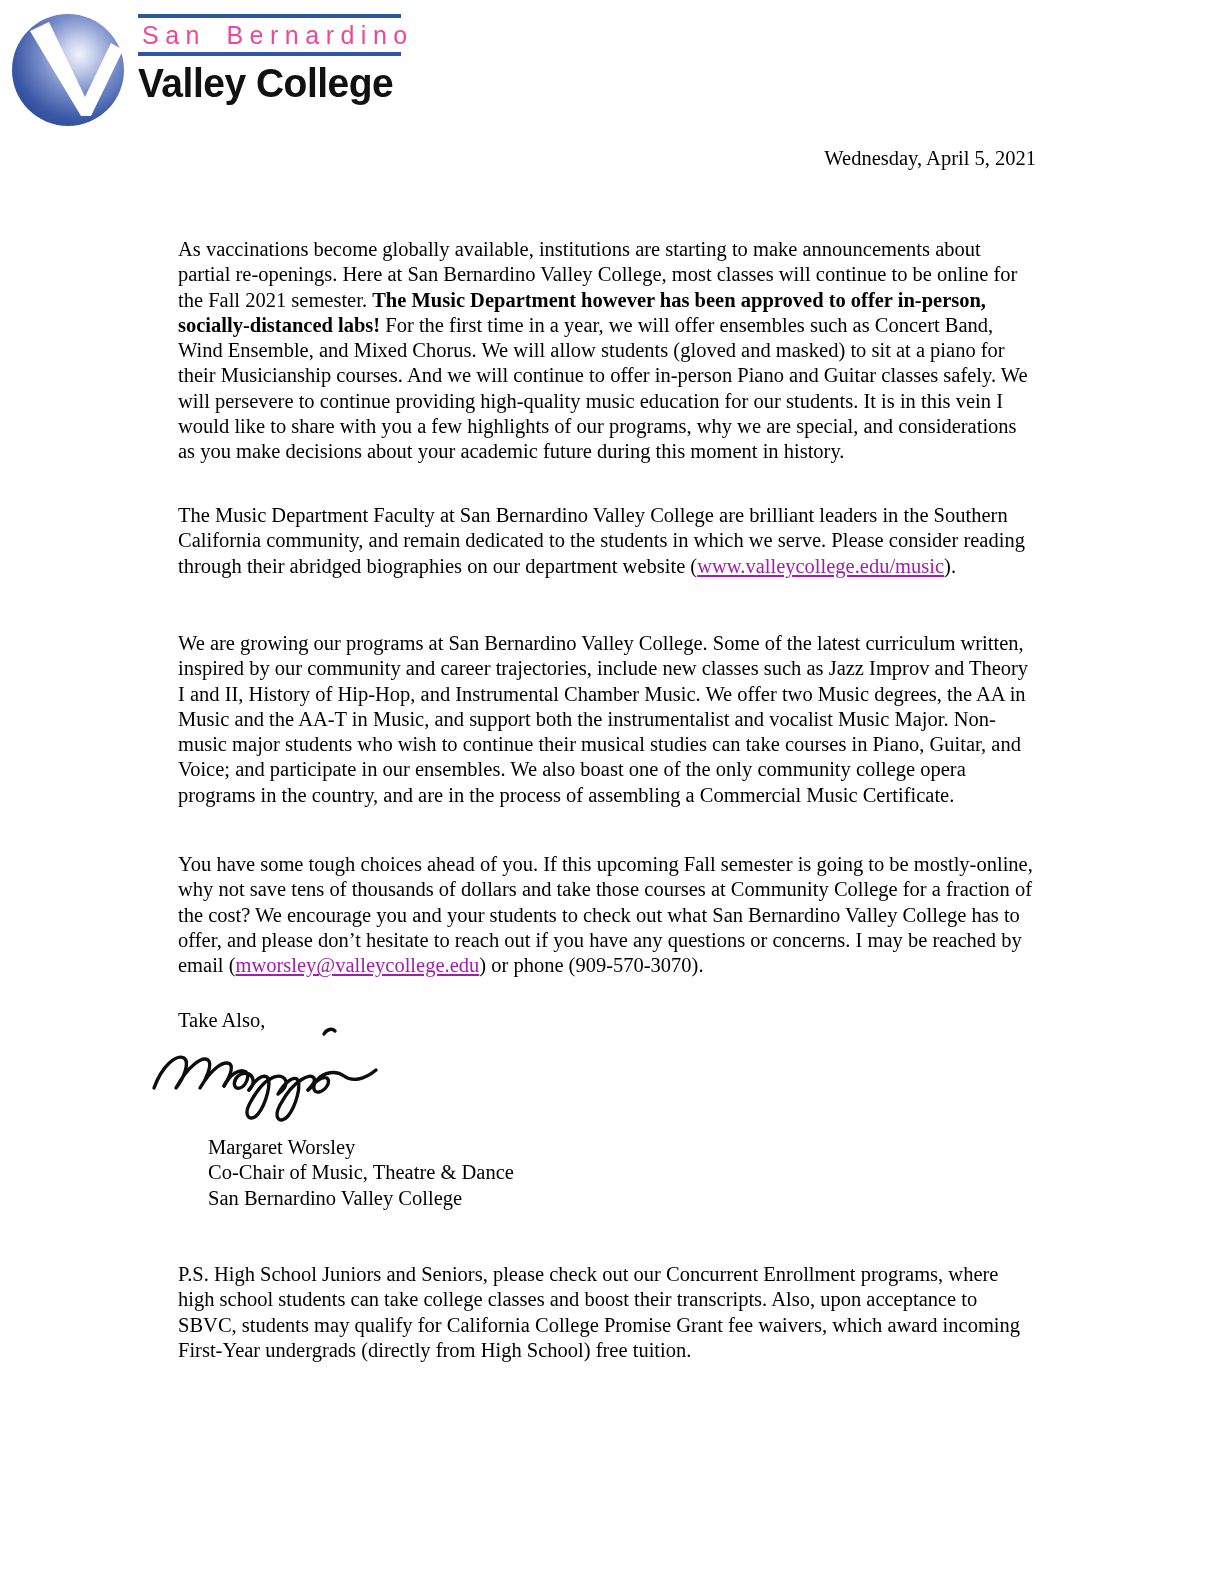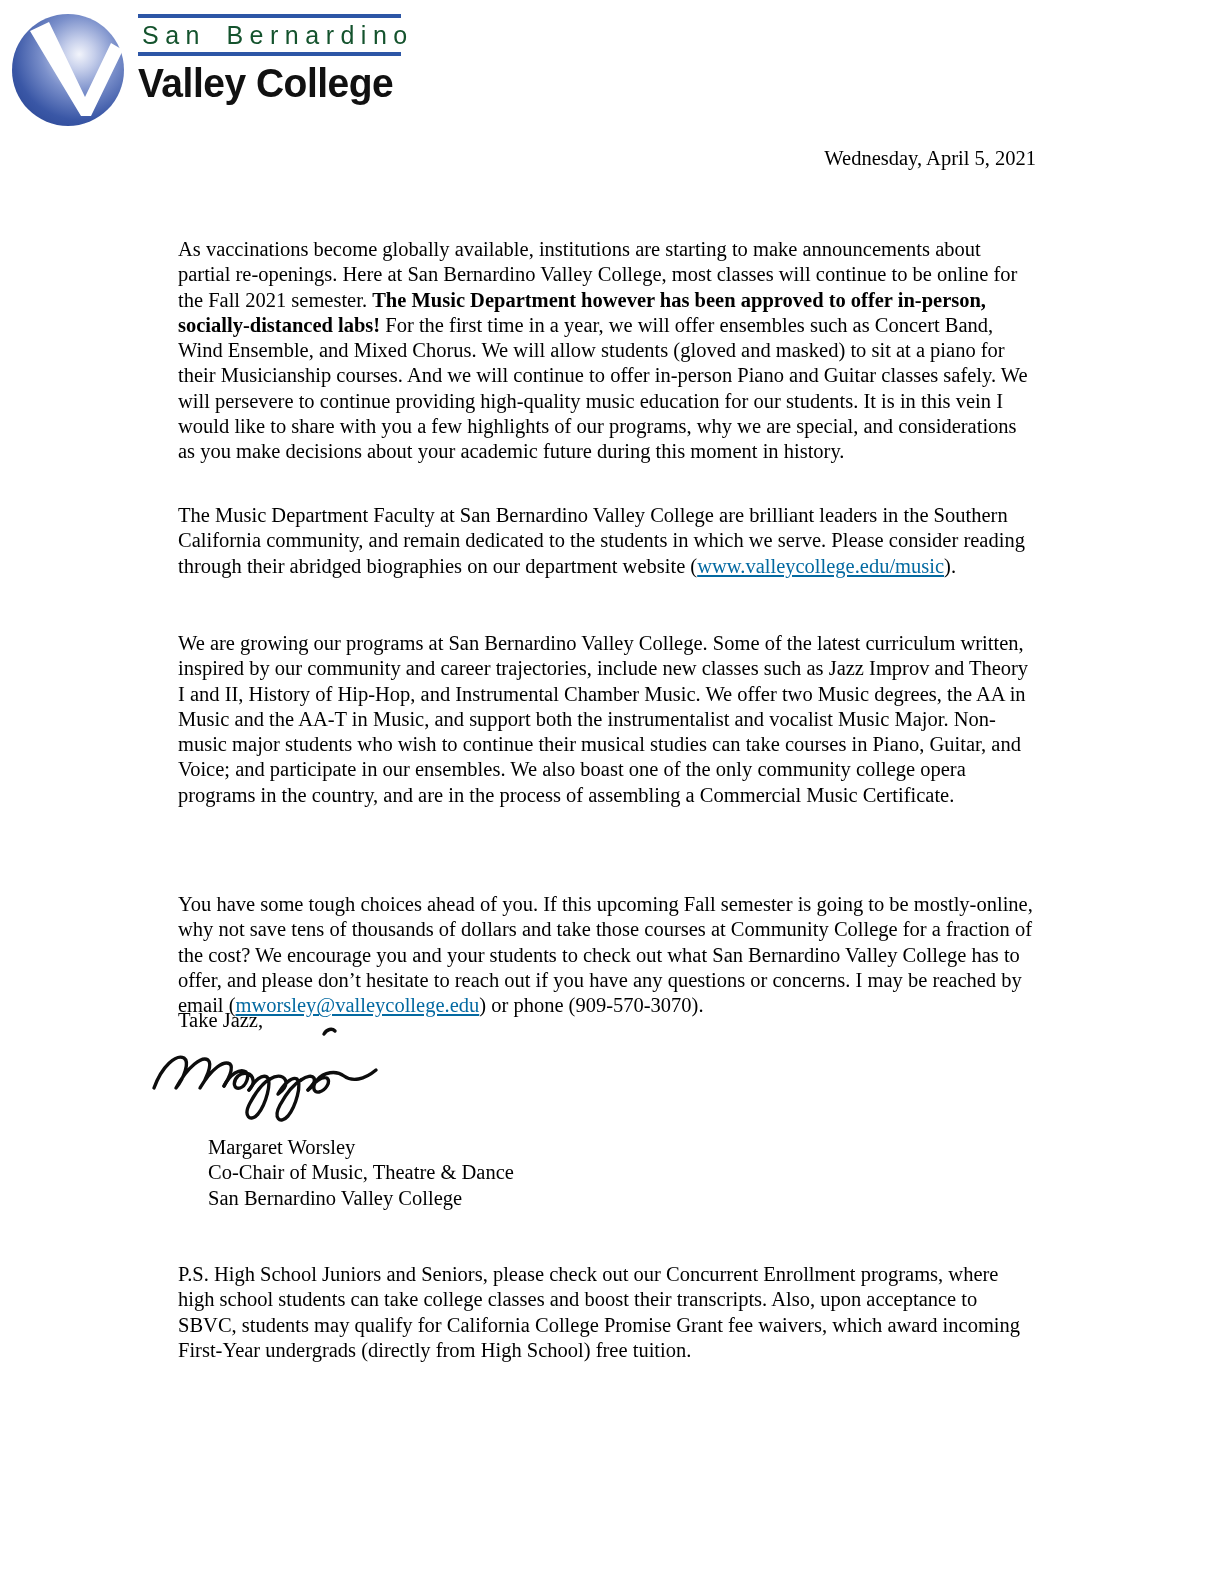--- a/index.html
+++ b/index.html
@@ -11,36 +11,36 @@
     color:#000;
     overflow:hidden;
   }
   
   .logo{position:absolute;top:8px;left:6px;display:flex;align-items:flex-start;}
   .logo-mark{width:124px;height:124px;flex:0 0 auto;}
   .logo-text{margin-left:8px;padding-top:6px;font-family:"Liberation Sans", sans-serif;}
   .logo-rule{width:263px;height:4px;background:#2d56a6;}
   .logo-top-name{
     margin:3px 0 2px 4px;
-    font-size:25px;color:#14532d;
+    font-size:25px;color:#ec4899;
     letter-spacing:6.5px;word-spacing:7px;
     white-space:nowrap;
   }
   .logo-bottom-name{
     margin:4px 0 0 0;
     font-size:39px;font-weight:bold;color:#111;
     letter-spacing:-0.5px;white-space:nowrap;
     transform:scaleY(1.06);transform-origin:left top;
   }
   
   .col{position:absolute;left:178px;width:858px;font-size:20.5px;line-height:25.3px;}
   .date{text-align:right;padding-right:10px;}
   .para{text-align:left;}
   .bold{font-weight:bold;}
-  a.doclink{color:#0369a1;text-decoration:underline;cursor:pointer;}
+  a.doclink{color:#a21caf;text-decoration:underline;cursor:pointer;}
   
   .signature{position:absolute;left:148px;top:1022px;width:235px;height:105px;}
   
   .footer{
     position:absolute;left:0;top:1538px;width:1224px;
     text-align:center;
     font-family:"Liberation Sans", sans-serif;
     font-size:16.5px;line-height:23px;color:#9a9a9a;
     white-space:pre-wrap;
   }
@@ -78,25 +78,25 @@
   <div class="col para" style="top:237px;">
     <span>As vaccinations become globally available, institutions are starting to make announcements about partial re-openings. Here at San Bernardino Valley College, most classes will continue to be online for the Fall 2021 semester. </span><span class="bold">The Music Department however has been approved to offer in-person, socially-distanced labs!</span><span> For the first time in a year, we will offer ensembles such as Concert Band, Wind Ensemble, and Mixed Chorus. We will allow students (gloved and masked) to sit at a piano for their Musicianship courses. And we will continue to offer in-person Piano and Guitar classes safely. We will persevere to continue providing high-quality music education for our students. It is in this vein I would like to share with you a few highlights of our programs, why we are special, and considerations as you make decisions about your academic future during this moment in history.</span>
   </div>
 
   <div class="col para" style="top:503px;">
     <span>The Music Department Faculty at San Bernardino Valley College are brilliant leaders in the Southern California community, and remain dedicated to the students in which we serve. Please consider reading through their abridged biographies on our department website (</span><a class="doclink">www.valleycollege.edu/music</a><span>).</span>
   </div>
 
   <div class="col para" style="top:631px;">We are growing our programs at San Bernardino Valley College. Some of the latest curriculum written, inspired by our community and career trajectories, include new classes such as Jazz Improv and Theory I and II, History of Hip-Hop, and Instrumental Chamber Music. We offer two Music degrees, the AA in Music and the AA-T in Music, and support both the instrumentalist and vocalist Music Major. Non-music major students who wish to continue their musical studies can take courses in Piano, Guitar, and Voice; and participate in our ensembles. We also boast one of the only community college opera programs in the country, and are in the process of assembling a Commercial Music Certificate.</div>
 
-  <div class="col para" style="top:892px;">
+  <div class="col para" style="top:852px;">
     <span>You have some tough choices ahead of you. If this upcoming Fall semester is going to be mostly-online, why not save tens of thousands of dollars and take those courses at Community College for a fraction of the cost? We encourage you and your students to check out what San Bernardino Valley College has to offer, and please don’t hesitate to reach out if you have any questions or concerns. I may be reached by email (</span><a class="doclink">mworsley@valleycollege.edu</a><span>) or phone (909-570-3070).</span>
   </div>
 
-  <div class="col" style="top:1008px;">Take Jazz,</div>
+  <div class="col" style="top:1008px;">Take Also,</div>
 
   <svg class="signature" viewBox="0 0 235 105" xmlns="http://www.w3.org/2000/svg" aria-label="Maggie">
     <g fill="none" stroke="#0d0d0d" stroke-width="3.4" stroke-linecap="round" stroke-linejoin="round">
 
       <path d="M176 12 C179 7 184 6 187 9"></path>
 
       <path d="M6 66 C14 44 28 32 36 36 C42 40 36 56 28 66 C40 44 54 34 60 38 C65 42 58 58 52 66 C64 46 76 38 82 42 C86 46 80 58 76 64"></path>
 
       <path d="M76 64 C82 52 92 46 98 50 C102 54 98 64 92 66 C86 68 84 60 90 54 C96 49 104 51 105 58 C106 62 103 66 101 68"></path>
 

